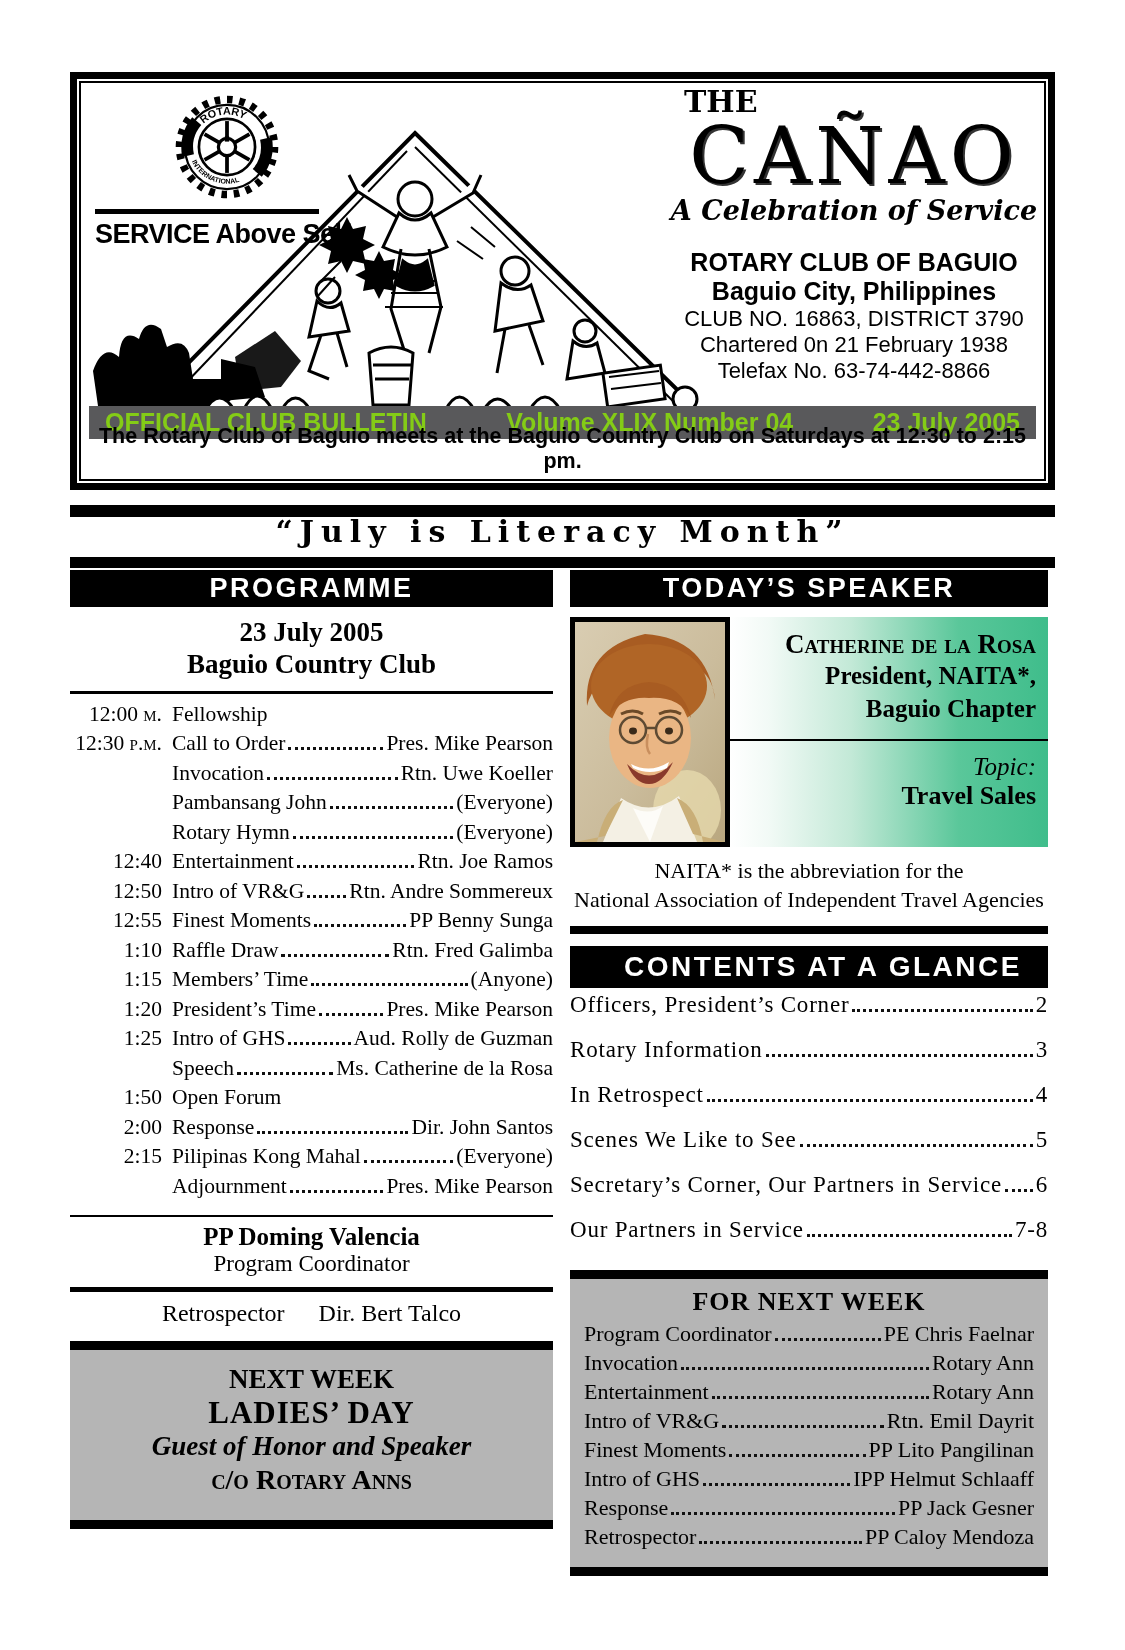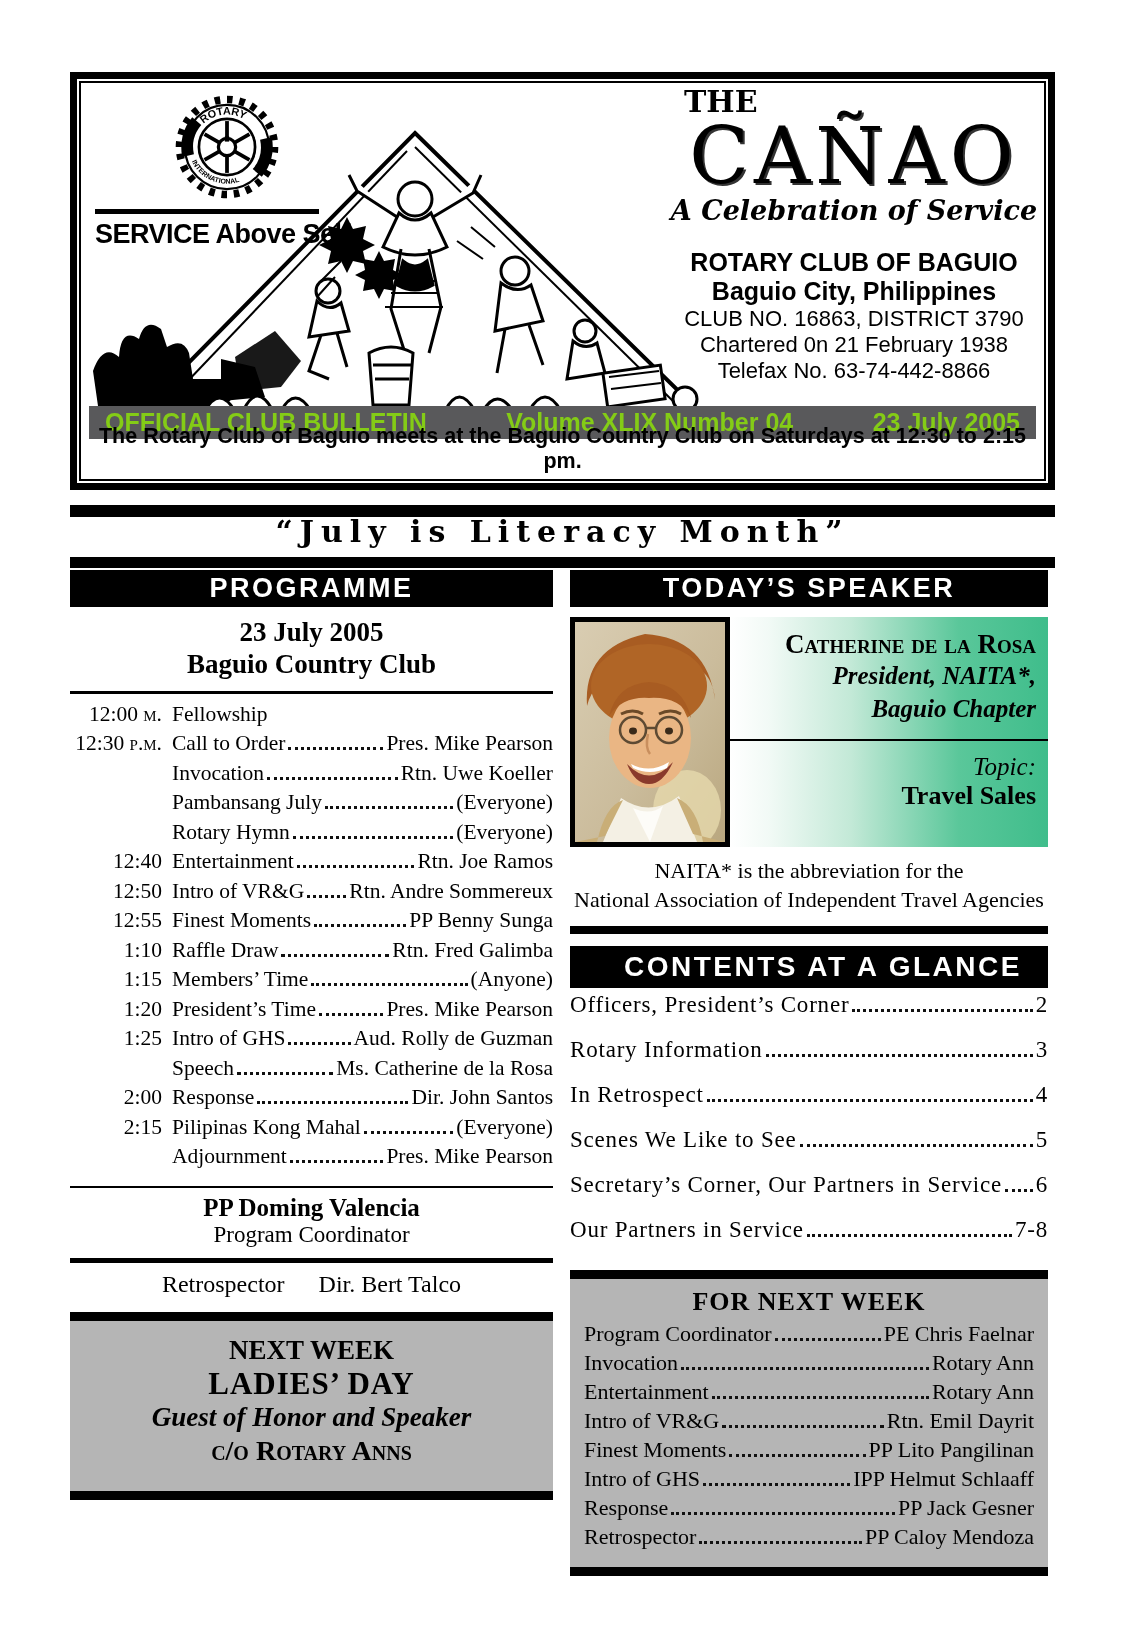--- a/index.html
+++ b/index.html
@@ -76,21 +76,21 @@
   .nw-3{font-weight:bold;font-style:italic;font-size:27px;}
   .nw-4{font-weight:bold;font-variant:small-caps;font-size:28px;margin-top:2px;}
 
   
   .speaker-row{display:flex;margin-top:10px;border-radius:23px;}
   .photo-frame{flex:none;border:5px solid #000;width:150px;height:220px;background:#cbbc9e;}
   .speaker-panel{flex:1;height:230px;box-sizing:border-box;
       background:linear-gradient(90deg,#ffffff 0%,#f2faf6 12%,#c3e9d7 38%,#5ac79a 72%,#3fbd8b 100%);
       text-align:right;padding:12px 12px 0 12px;}
   .sp-name{font-variant:small-caps;font-weight:bold;font-size:27px;}
-  .sp-role{font-weight:bold;font-style:italic;font-size:25px;line-height:1.3;}
+  .sp-role{font-weight:bold;font-size:25px;line-height:1.3;}
   .sp-div{border-top:2px solid #000;margin:14px -12px 12px -12px;}
   .sp-topic-label{font-style:italic;font-size:25px;}
   .sp-topic{font-weight:bold;font-size:26px;}
   .naita-note{text-align:center;font-size:22px;line-height:1.3;margin-top:10px;}
   .fat-rule{height:8px;background:#000;margin:12px 0 0;}
 
   .toc-rows{font-size:23px;letter-spacing:0.8px;margin-top:4px;}
   .toc-row{display:flex;align-items:baseline;height:45px;}
   .toc-label{flex:none;white-space:nowrap;}
   .toc-page{flex:none;}
@@ -238,21 +238,21 @@
 
         <div class="prog-row">
           <span class="prog-time"></span>
           <span class="prog-label">Invocation</span>
           <span class="leader"></span>
           <span class="row-value">Rtn. Uwe Koeller</span>
         </div>
 
         <div class="prog-row">
           <span class="prog-time"></span>
-          <span class="prog-label">Pambansang July</span>
+          <span class="prog-label">Pambansang John</span>
           <span class="leader"></span>
           <span class="row-value">(Everyone)</span>
         </div>
 
         <div class="prog-row">
           <span class="prog-time"></span>
           <span class="prog-label">Rotary Hymn</span>
           <span class="leader"></span>
           <span class="row-value">(Everyone)</span>
         </div>
@@ -306,20 +306,26 @@
           <span class="row-value">Aud. Rolly de Guzman</span>
         </div>
 
         <div class="prog-row">
           <span class="prog-time"></span>
           <span class="prog-label">Speech</span>
           <span class="leader"></span>
           <span class="row-value">Ms. Catherine de la Rosa</span>
         </div>
 
+        <div class="prog-row">
+          <span class="prog-time">1:50</span>
+          <span class="prog-label">Open Forum</span>
+          <span class="leader hidden"></span>
+          <span class="row-value"></span>
+        </div>
 
         <div class="prog-row">
           <span class="prog-time">2:00</span>
           <span class="prog-label">Response</span>
           <span class="leader"></span>
           <span class="row-value">Dir. John Santos</span>
         </div>
 
         <div class="prog-row">
           <span class="prog-time">2:15</span>

